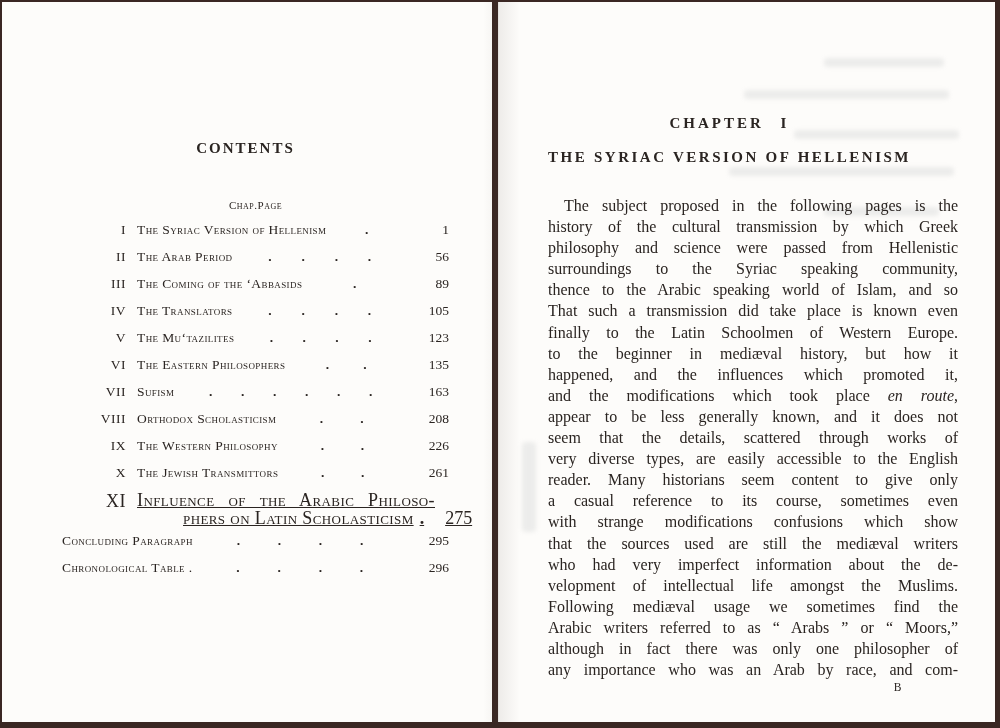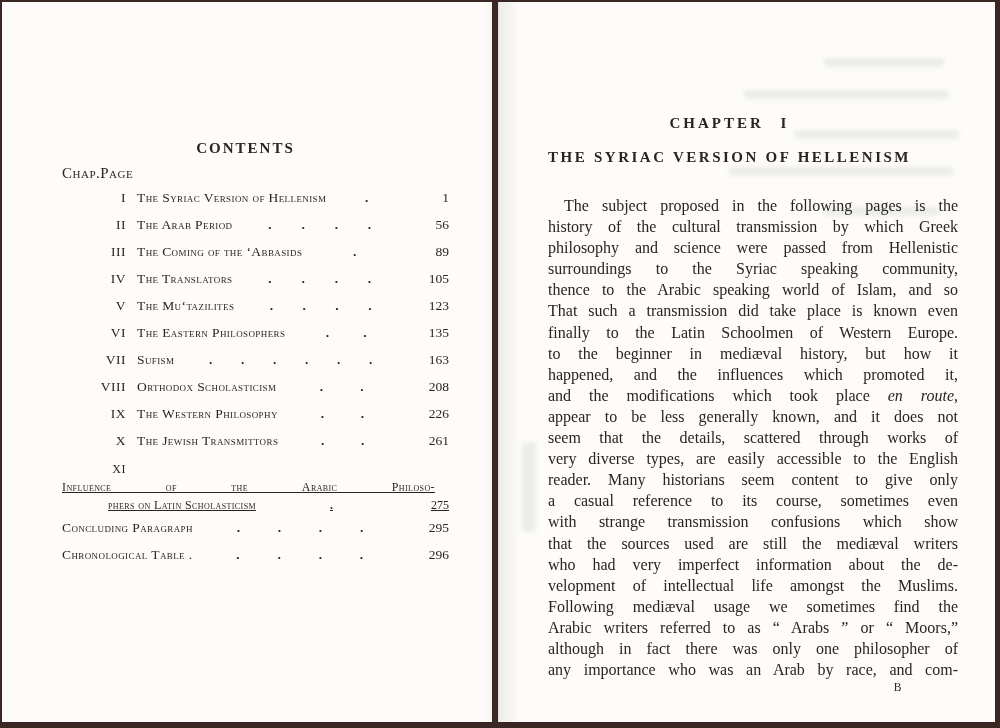--- a/index.html
+++ b/index.html
@@ -35,38 +35,38 @@
   }
 
   
   .contents-heading {
     position: absolute; left: 56px; width: 375px; top: 138px;
     text-align: center; font-size: 15px; letter-spacing: 2px;
     font-weight: 600;
   }
   .contents-table { position: absolute; left: 60px; top: 160px; width: 387px; }
   .ct-header {
-    display: flex; justify-content: flex-start;
-    font-size: 15px; line-height: 22px;
-    font-variant: small-caps; letter-spacing: 0.5px;
+    display: flex; justify-content: center;
+    font-size: 11px; line-height: 22px;
+    font-variant: small-caps; letter-spacing: 0.5px; margin-top: 32px;
   }
   .c-row { display: flex; height: 27px; line-height: 27px; font-size: 13.5px; }
   .c-num {
     width: 75px; box-sizing: border-box; text-align: right; padding-right: 11px;
     letter-spacing: 0.5px; flex: none;
   }
   .c-mid { flex: 1; display: flex; min-width: 0; }
   .c-title { font-variant: small-caps; letter-spacing: 0.4px; white-space: nowrap; }
   .c-leader {
     flex: 1; display: flex; justify-content: space-evenly; align-items: center;
     padding: 0 6px; font-weight: bold;
   }
   .c-leader span { line-height: 27px; }
   .c-page { width: 42px; text-align: right; flex: none; }
-  .c-row-xi { display: flex; font-size: 12px; padding-top: 5px; flex-direction: column; }
+  .c-row-xi { display: flex; font-size: 18px; padding-top: 5px; }
   .c-row-xi .c-num { line-height: 18px; padding-top: 1px; }
   .c-mid2 { flex: 1; min-width: 0; }
   .xi-l1 {
     font-variant: small-caps; letter-spacing: 0.4px; line-height: 18px;
     text-align: justify; text-align-last: justify; padding-right: 14px; text-decoration: underline;
   }
   .xi-l2 { display: flex; line-height: 18px; padding-left: 46px; text-decoration: underline; }
   .xi-l2 .c-title { line-height: 18px; }
   .xi-l2 .c-leader span { line-height: 18px; }
   .xi-l2 .c-page { line-height: 18px; }
@@ -313,21 +313,21 @@
         <div class="bline">That such a transmission did take place is known even</div>
         <div class="bline">finally to the Latin Schoolmen of Western Europe.</div>
         <div class="bline">to the beginner in mediæval history, but how it</div>
         <div class="bline">happened, and the influences which promoted it,</div>
         <div class="bline"><span>and the modifications which took place </span><span class="it">en route</span><span>,</span></div>
         <div class="bline">appear to be less generally known, and it does not</div>
         <div class="bline">seem that the details, scattered through works of</div>
         <div class="bline">very diverse types, are easily accessible to the English</div>
         <div class="bline">reader.  Many historians seem content to give only</div>
         <div class="bline">a casual reference to its course, sometimes even</div>
-        <div class="bline">with strange transmission confusions which show</div>
+        <div class="bline">with strange modifications confusions which show</div>
         <div class="bline">that the sources used are still the mediæval writers</div>
         <div class="bline">who had very imperfect information about the de-</div>
         <div class="bline">velopment of intellectual life amongst the Muslims.</div>
         <div class="bline">Following mediæval usage we sometimes find the</div>
         <div class="bline">Arabic writers referred to as “ Arabs ” or “ Moors,”</div>
         <div class="bline">although in fact there was only one philosopher of</div>
         <div class="bline">any importance who was an Arab by race, and com-</div>
       </div>
 
       <div class="signature">B</div>

